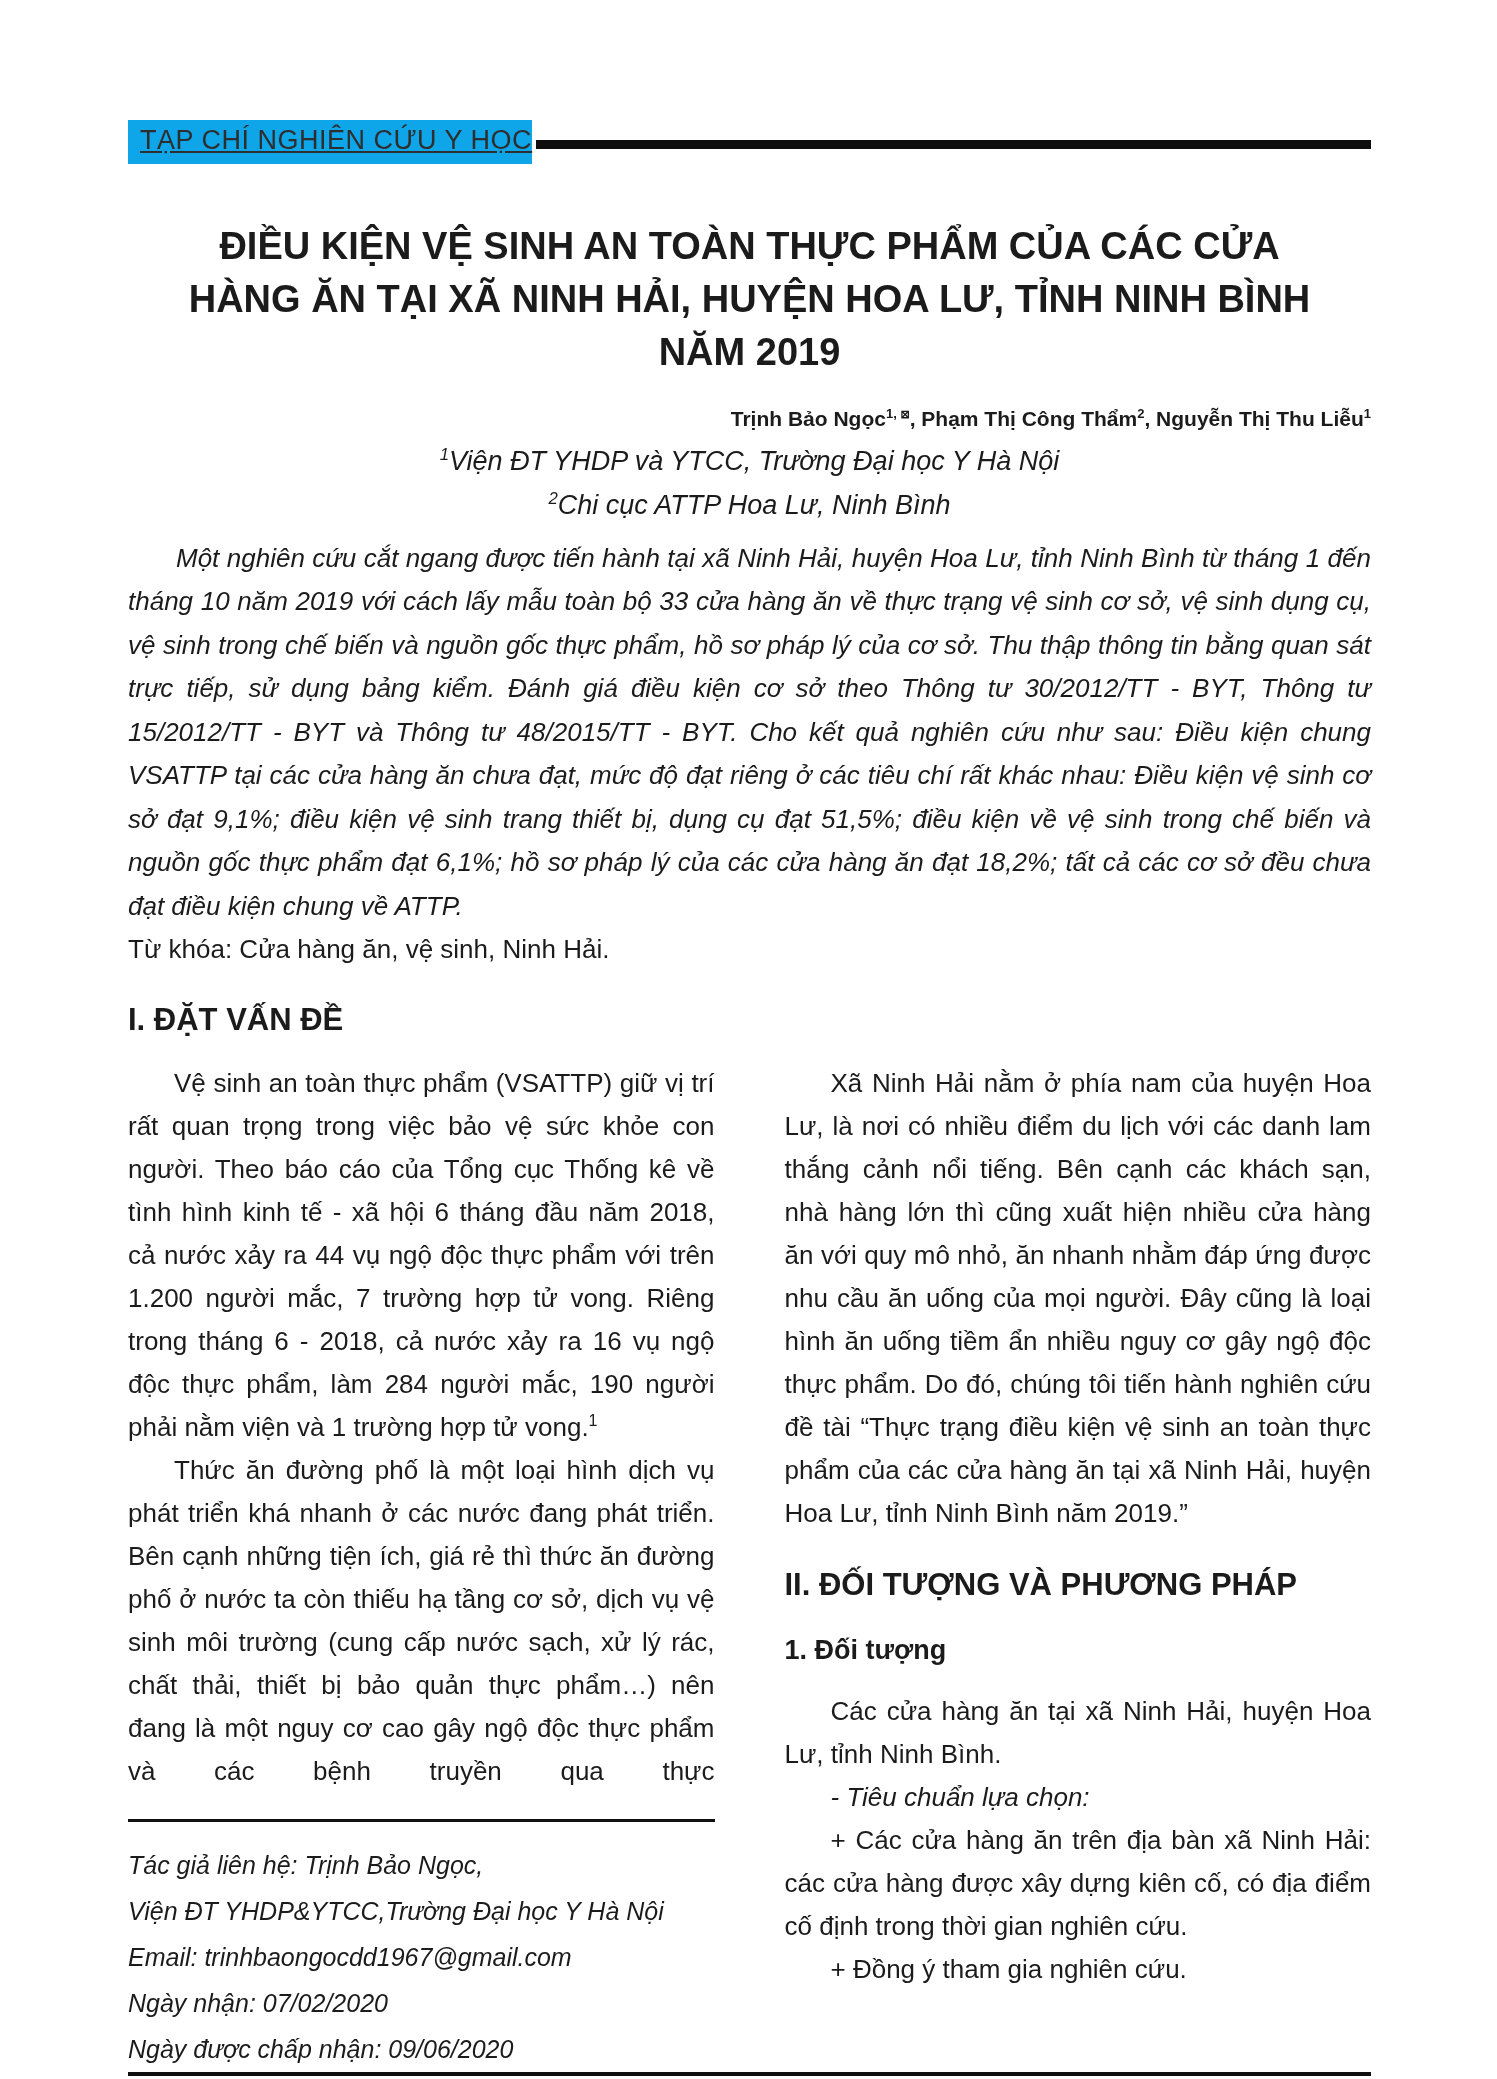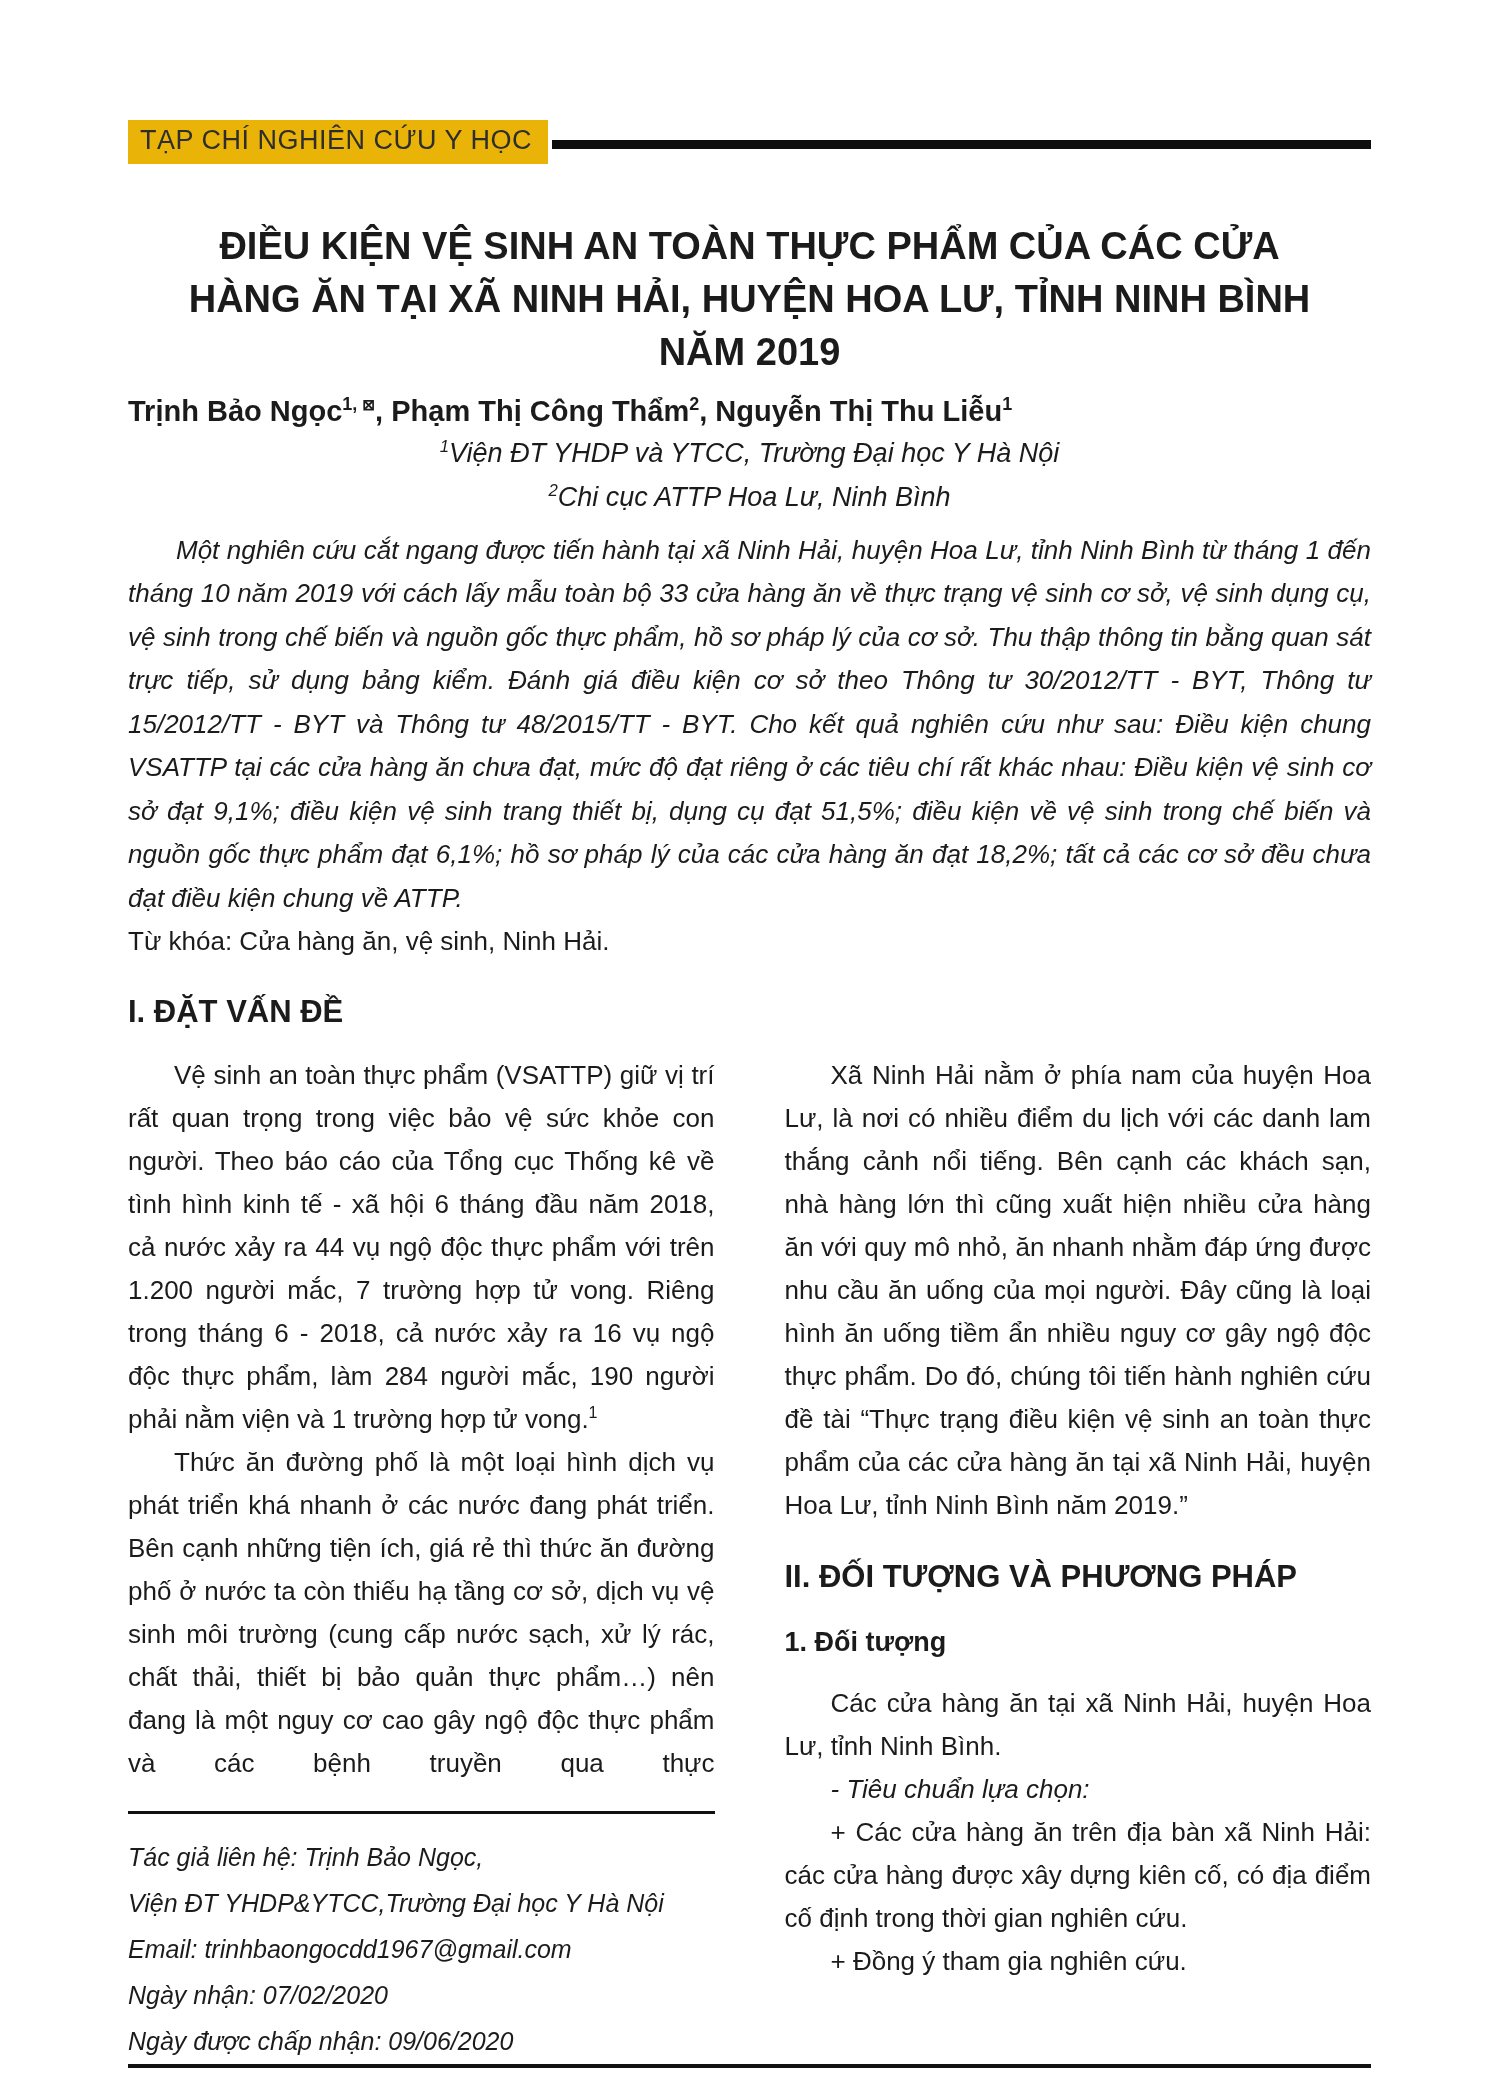--- a/index.html
+++ b/index.html
@@ -11,34 +11,35 @@
     background:#ffffff;
     color:#1b1b1b;
     font-family:"Liberation Sans", sans-serif;
     padding:0 126px 0 128px;
     display:flex; flex-direction:column;
     overflow:hidden;
   }
   
   .header-row { display:flex; align-items:center; margin-top:120px; }
   .journal-box {
-    background:#eab308; color:#2e2e2e;
+    background:#0ea5e9; color:#2e2e2e;
     font-size:27px; line-height:1.1;
-    padding:6px 16px 8px 12px;
+    padding:6px 0 8px 12px;
     letter-spacing:0.5px;
     white-space:nowrap;
+    text-decoration:underline;
   }
   .header-rule { flex:1; height:9px; background:#0e0e0e; margin-left:4px; transform:translateY(3px); }
   
   .article-title {
     margin-top:56px;
     text-align:center; font-weight:bold;
     font-size:38px; line-height:53px;
   }
-  .authors-line { margin-top:12px; text-align:left; font-weight:bold; font-size:29px; line-height:40px; }
+  .authors-line { margin-top:20px; text-align:right; font-weight:bold; font-size:21px; line-height:40px; }
   sup { font-size:0.62em; vertical-align:super; line-height:0; }
   .env-icon { font-size:0.85em; }
   .affiliation-line { text-align:center; font-style:italic; font-size:27px; line-height:44px; }
   
   .abstract-paragraph {
     margin-top:10px;
     font-style:italic; font-size:26px; line-height:43.5px;
     text-align:justify; text-indent:48px;
   }
   .keywords-line { font-size:26px; line-height:43.5px; font-weight:normal; }

